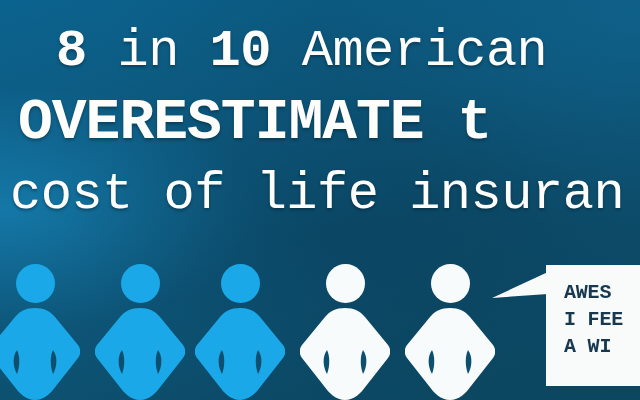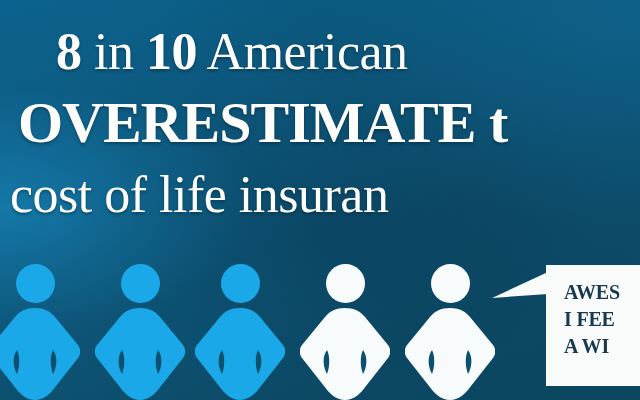--- a/index.html
+++ b/index.html
@@ -5,21 +5,21 @@
   html, body {
     margin: 0;
     padding: 0;
     background: #0a4c6b;
   }
   #infographic {
     position: relative;
     width: 640px;
     height: 400px;
     overflow: hidden;
-    font-family: Liberation Serif, serif;
+    font-family: Liberation Mono, monospace;
     background: #0d5273;
   }
   
   #bg-gradient {
     position: absolute;
     inset: 0;
     background:
       radial-gradient(120% 95% at 2% 52%, rgba(22,128,178,0.85) 0%, rgba(14,94,134,0.42) 32%, rgba(9,66,95,0.0) 62%),
       radial-gradient(110% 120% at 100% 4%, rgba(16,104,150,0.55) 0%, rgba(11,73,104,0.18) 45%, rgba(9,62,90,0) 75%),
       linear-gradient(160deg, #0a6490 0%, #0c5b82 22%, #0d4f6e 58%, #0b465f 100%);

